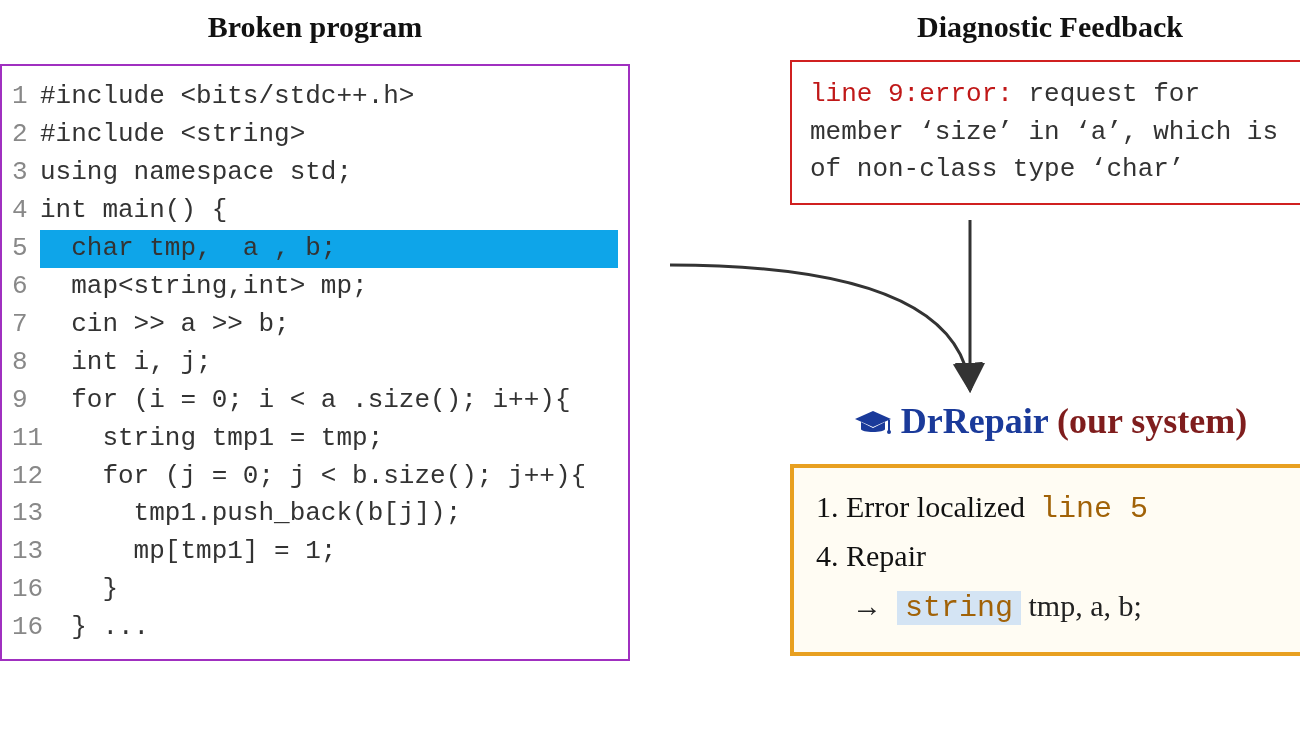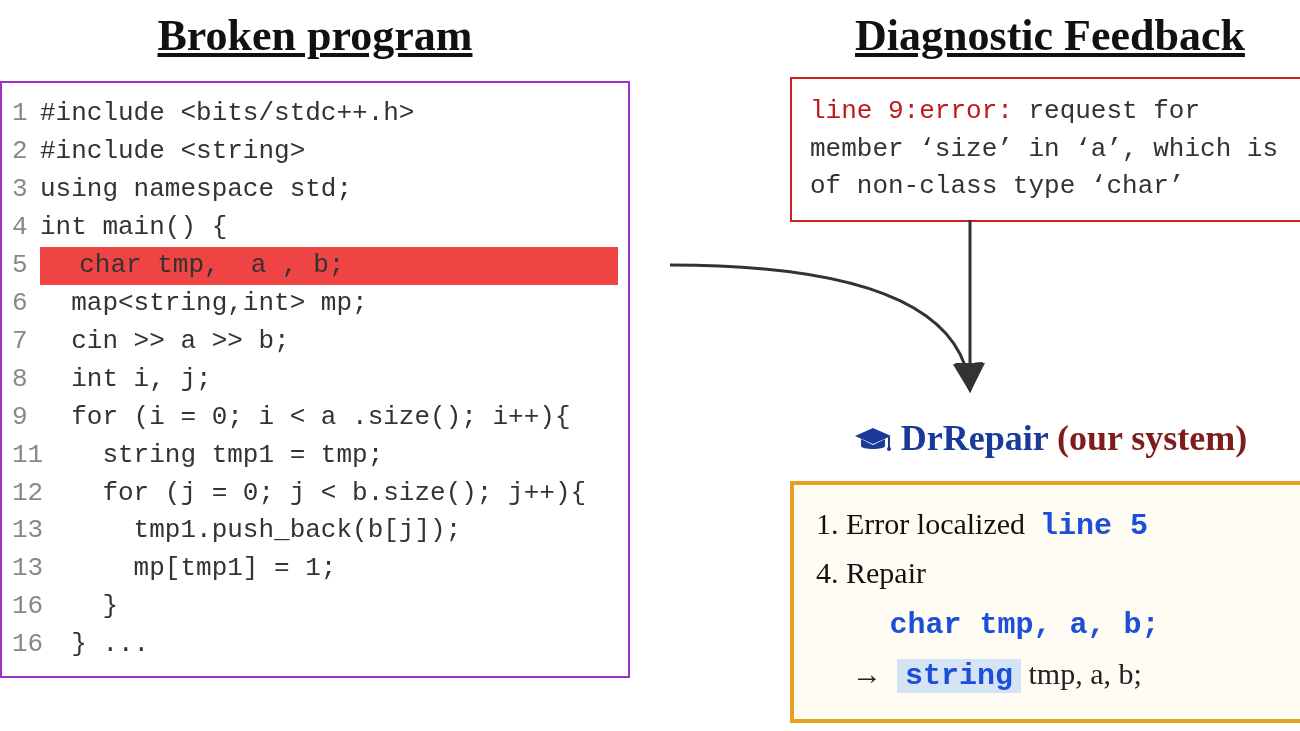--- a/index.html
+++ b/index.html
@@ -8,24 +8,23 @@
     padding: 0;
     font-family: Georgia, 'Times New Roman', serif;
     background: #fff;
     width: 1300px;
     height: 731px;
     position: relative;
     overflow: hidden;
   }
   .title {
     font-weight: bold;
-    font-size: 44px;
+    font-size: 30px;
     text-align: center;
     color: #111;
-    text-decoration: underline;
   }
   .left-col {
     position: absolute;
     left: 0;
     top: 10px;
     width: 630px;
   }
   .right-col {
     position: absolute;
     left: 790px;
@@ -47,21 +46,21 @@
     white-space: pre;
   }
   .ln {
     width: 28px;
     text-align: right;
     color: #888;
     flex-shrink: 0;
     padding-right: 14px;
   }
   .code-text { flex: 1; }
-  .hl-line { background: #ef4444; padding-left: 8px; }
+  .hl-line { background: #0ea5e9; }
   .diag-box {
     border: 2px solid #d02020;
     margin-top: 16px;
     padding: 14px 18px;
     font-family: Menlo, Consolas, 'Courier New', monospace;
     font-size: 26px;
     line-height: 1.45;
     color: #333;
   }
   .err-prefix { color: #c01818; font-weight: normal; }
@@ -93,22 +92,22 @@
     border: 4px solid #e8a020;
     background: #fffcf3;
     margin-top: 18px;
     padding: 16px 22px 20px 22px;
     font-size: 30px;
     line-height: 1.55;
     color: #111;
   }
   .mono-blue {
     font-family: Menlo, Consolas, 'Courier New', monospace;
-    color: #1d4ed8;
-    font-weight: bold;
+    color: #a16207;
+    font-weight: normal;
   }
   .mono-dark {
     font-family: Liberation Serif, serif;
     color: #222;
   }
   .repair-block { margin-top: 4px; padding-left: 36px; }
   .repair-line1 { }
   .repair-line2 { margin-top: 2px; }
   .string-hl { background: #d4e4f4; padding: 0 8px; }
   .arrow-glyph { font-family: Georgia, serif; font-size: 30px; color: #222; }
@@ -155,23 +154,20 @@
     <span class="sys-sub">(our system)</span>
   </div>
 
   <div class="result-box">
     <div>
       <span>1. Error localized</span>&nbsp;
       <span class="mono-blue">line 5</span>
     </div>
     <div>4. Repair</div>
     <div class="repair-block">
-      <div class="repair-line1">
-        <span style="visibility:hidden" class="arrow-glyph">→&nbsp;</span><span class="mono-blue">char tmp, a, b;</span>
-      </div>
       <div class="repair-line2">
         <span class="arrow-glyph">→</span>&nbsp;
         <span class="mono-blue string-hl">string</span><span class="mono-dark"> tmp, a, b;</span>
       </div>
     </div>
   </div>
 </div>
 
 <svg class="arrow-svg">
   <defs>

